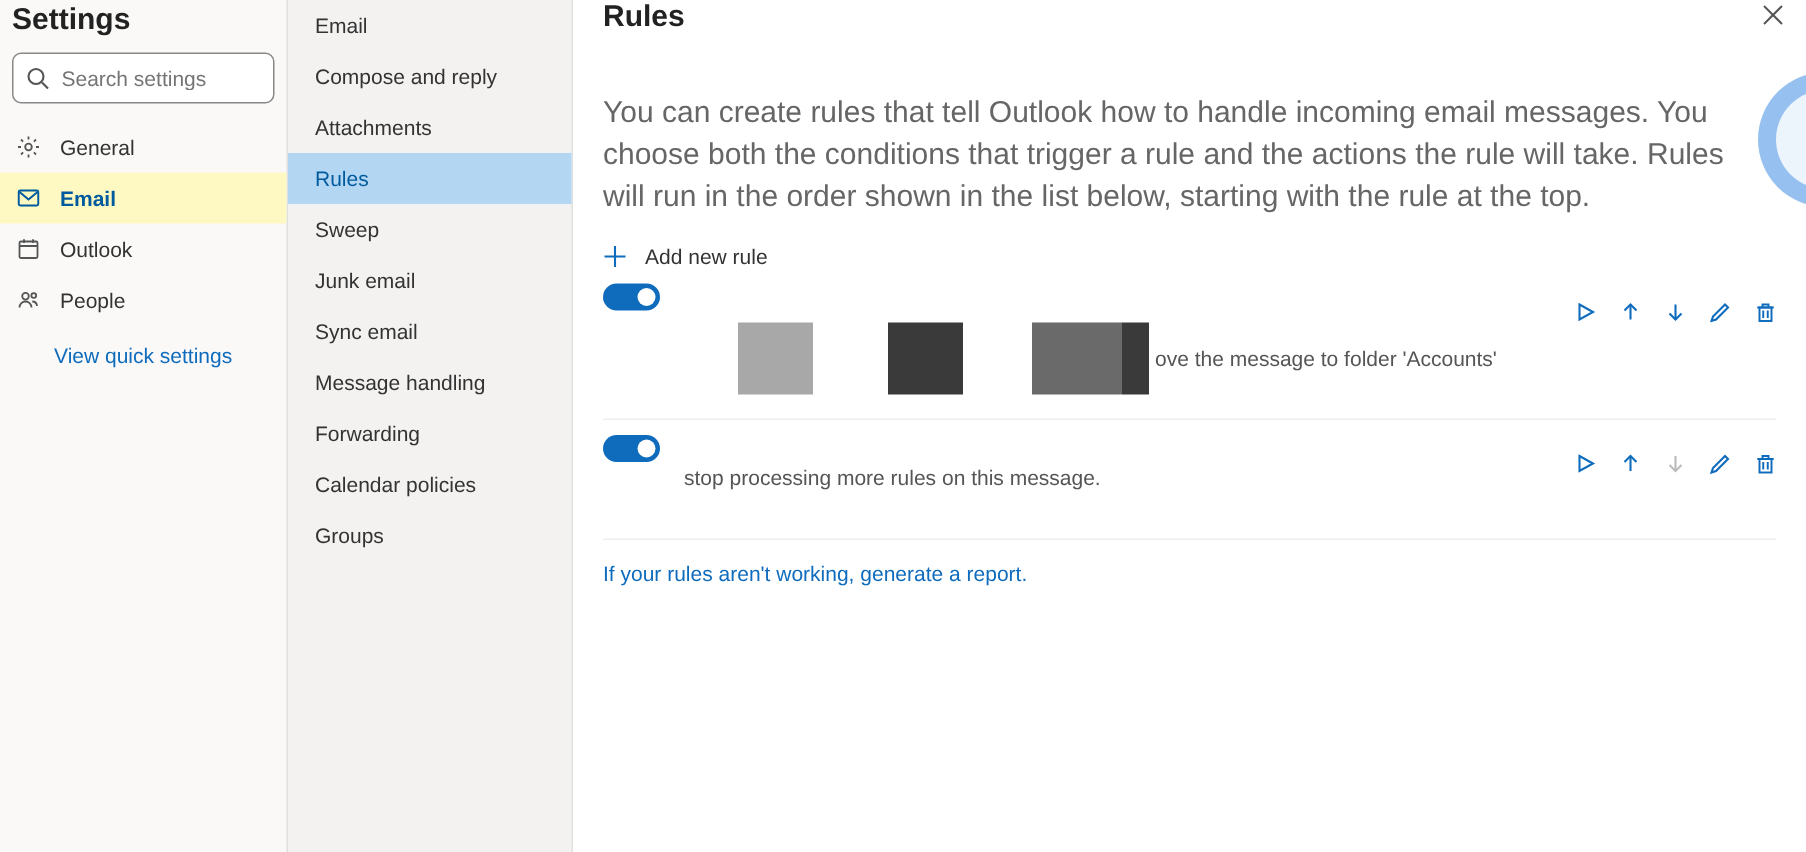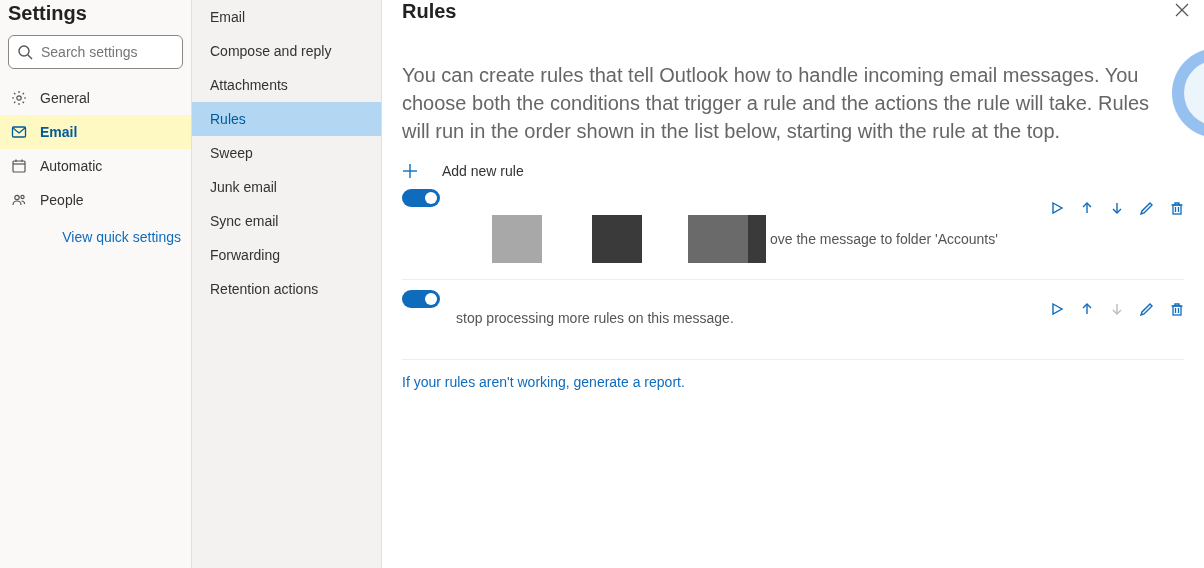--- a/index.html
+++ b/index.html
@@ -79,21 +79,20 @@
     background: #fef9c3;
     font-weight: 600;
     color: #005a9e;
   }
   .nav-item.active .ico { color: #005a9e;}
   .view-quick {
     color: #0f6cbd;
     padding: 12px 10px 0 36px;
     cursor: pointer;
     font-size: 14px;
-    text-align: right;
   }
 
   
   .sidebar-mid {
     width: 190px;
     background: #f3f2f1;
     border-right: 1px solid #e0e0e0;
     padding-top: 0;
   }
   .sub-item {
@@ -134,21 +133,21 @@
   .intro {
     color: #666;
     font-size: 20px;
     line-height: 1.4;
     margin-top: 38px;
     max-width: 770px;
   }
   .add-rule {
     display:flex;
     align-items:center;
-    gap: 24px;
+    gap: 12px;
     margin-top: 18px;
     cursor:pointer;
     color: #333;
   }
   .add-rule .plus {
     color: #0f6cbd;
     display:flex;
   }
 
   .rule-block {
@@ -277,21 +276,21 @@
     </div>
     <div class="nav-item">
       <span class="ico">
         <svg width="16" height="16" viewBox="0 0 16 16" fill="none" stroke="currentColor" stroke-width="1.2">
             <rect x="2" y="3" width="12" height="11" rx="1"></rect>
             <line x1="2" y1="6" x2="14" y2="6"></line>
             <line x1="5" y1="1.5" x2="5" y2="4"></line>
             <line x1="11" y1="1.5" x2="11" y2="4"></line>
           </svg>
       </span>
-      <span>Automatic</span>
+      <span>Outlook</span>
     </div>
     <div class="nav-item">
       <span class="ico">
         <svg width="16" height="16" viewBox="0 0 16 16" fill="none" stroke="currentColor" stroke-width="1.2">
             <circle cx="6" cy="5.5" r="2.2"></circle>
             <path d="M2 13c0-2.5 2-4 4-4s4 1.5 4 4"></path>
             <circle cx="11.5" cy="5" r="1.6"></circle>
             <path d="M10.5 9c1.5 0 3 1 3.2 3"></path>
           </svg>
       </span>
@@ -301,22 +300,24 @@
   </div>
 
   <div class="sidebar-mid">
     <div class="sub-item">Email</div>
     <div class="sub-item">Compose and reply</div>
     <div class="sub-item">Attachments</div>
     <div class="sub-item active">Rules</div>
     <div class="sub-item">Sweep</div>
     <div class="sub-item">Junk email</div>
     <div class="sub-item">Sync email</div>
+    <div class="sub-item">Message handling</div>
     <div class="sub-item">Forwarding</div>
-    <div class="sub-item">Retention actions</div>
+    <div class="sub-item">Calendar policies</div>
+    <div class="sub-item">Groups</div>
   </div>
 
   <div class="main">
     <div class="main-title">Rules</div>
     <div class="close-x">
       <svg width="16" height="16" viewBox="0 0 16 16" stroke="currentColor" stroke-width="1.3">
           <line x1="2" y1="2" x2="14" y2="14"></line>
           <line x1="14" y1="2" x2="2" y2="14"></line>
         </svg>
     </div>

